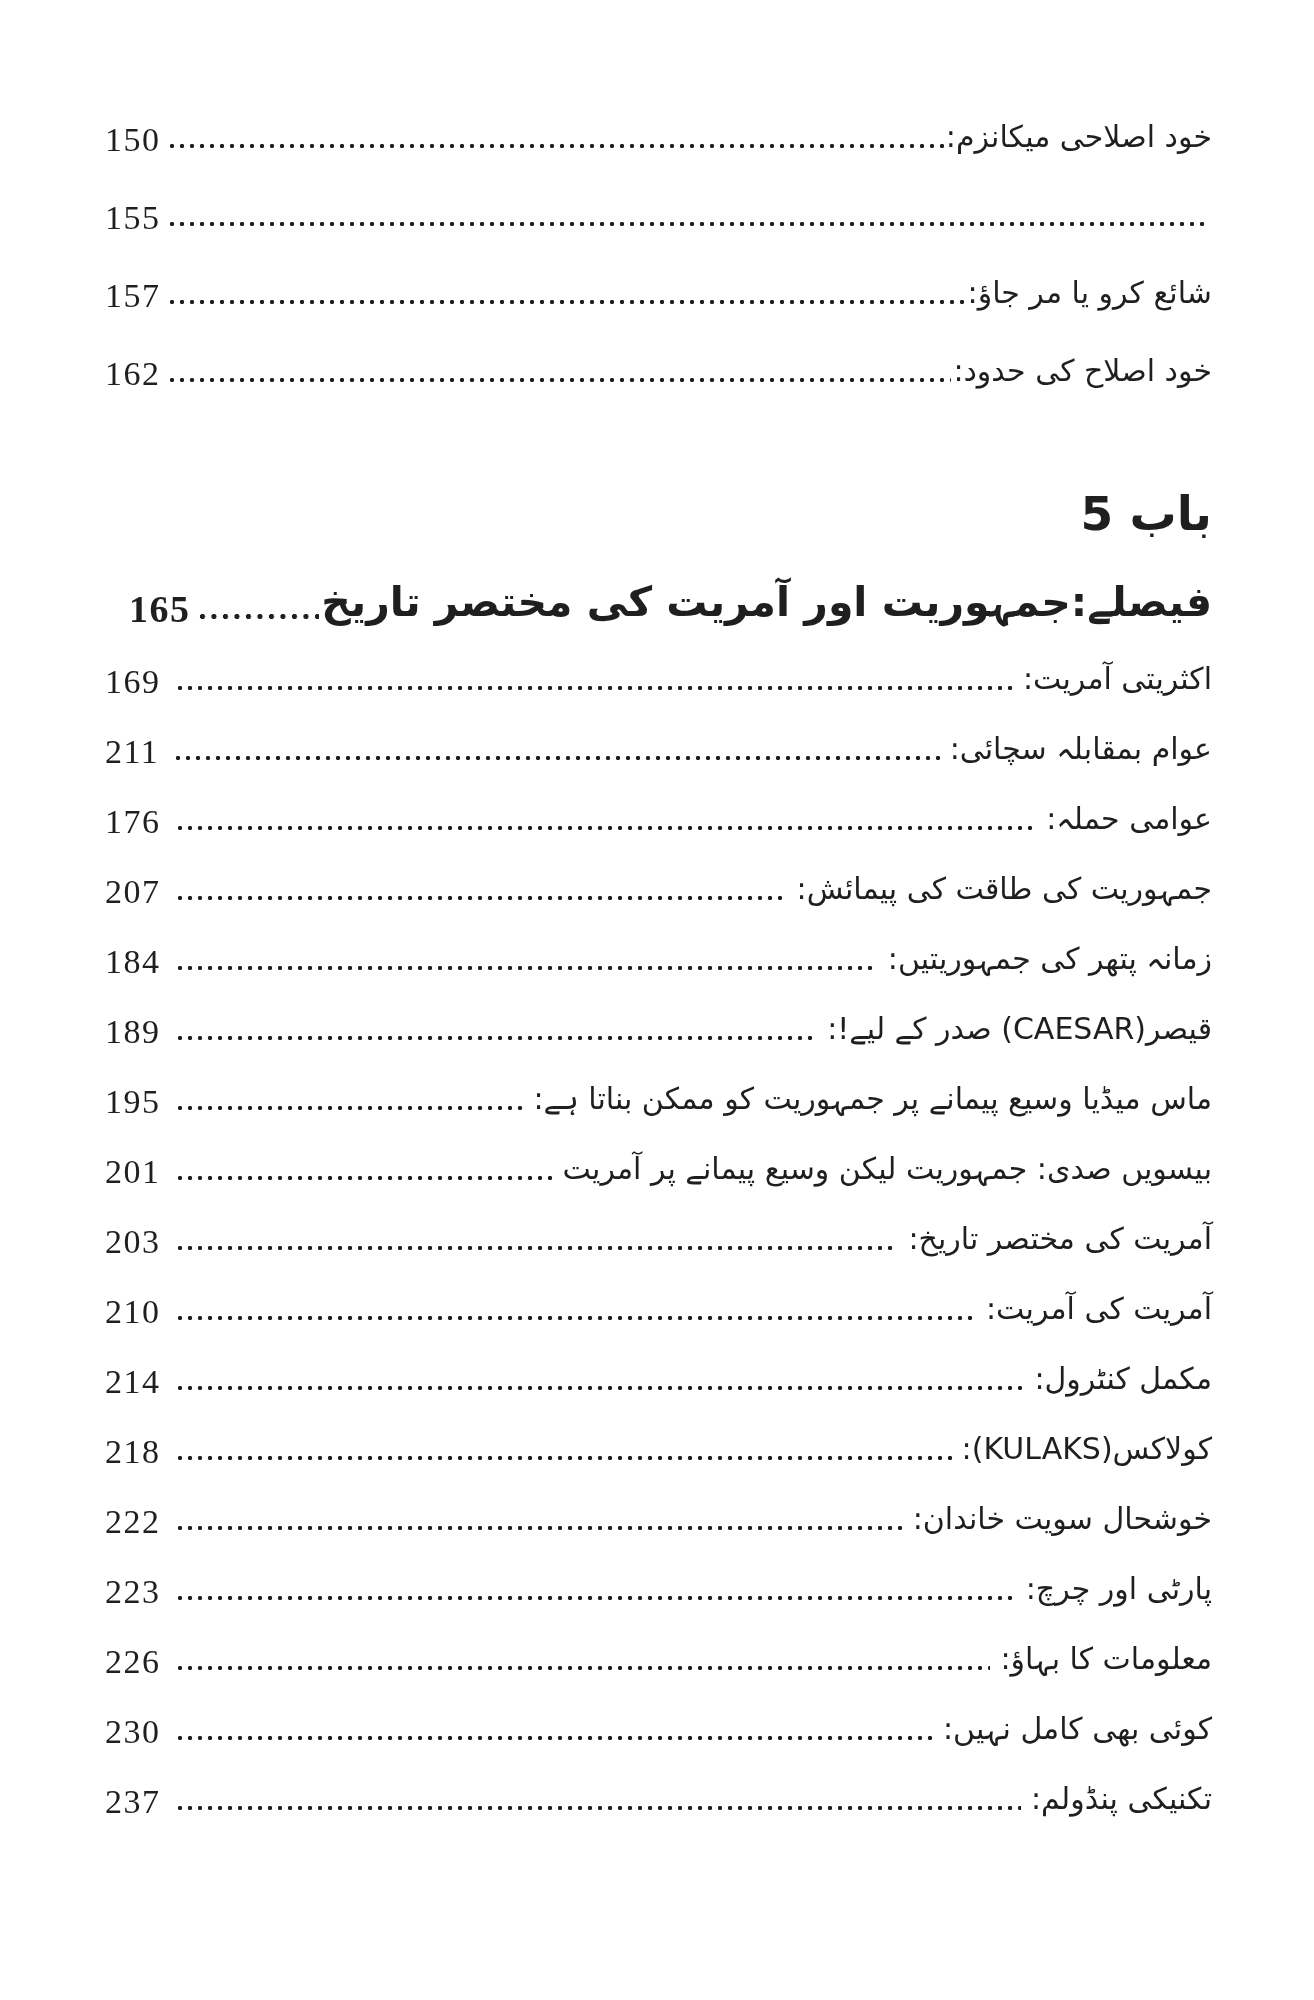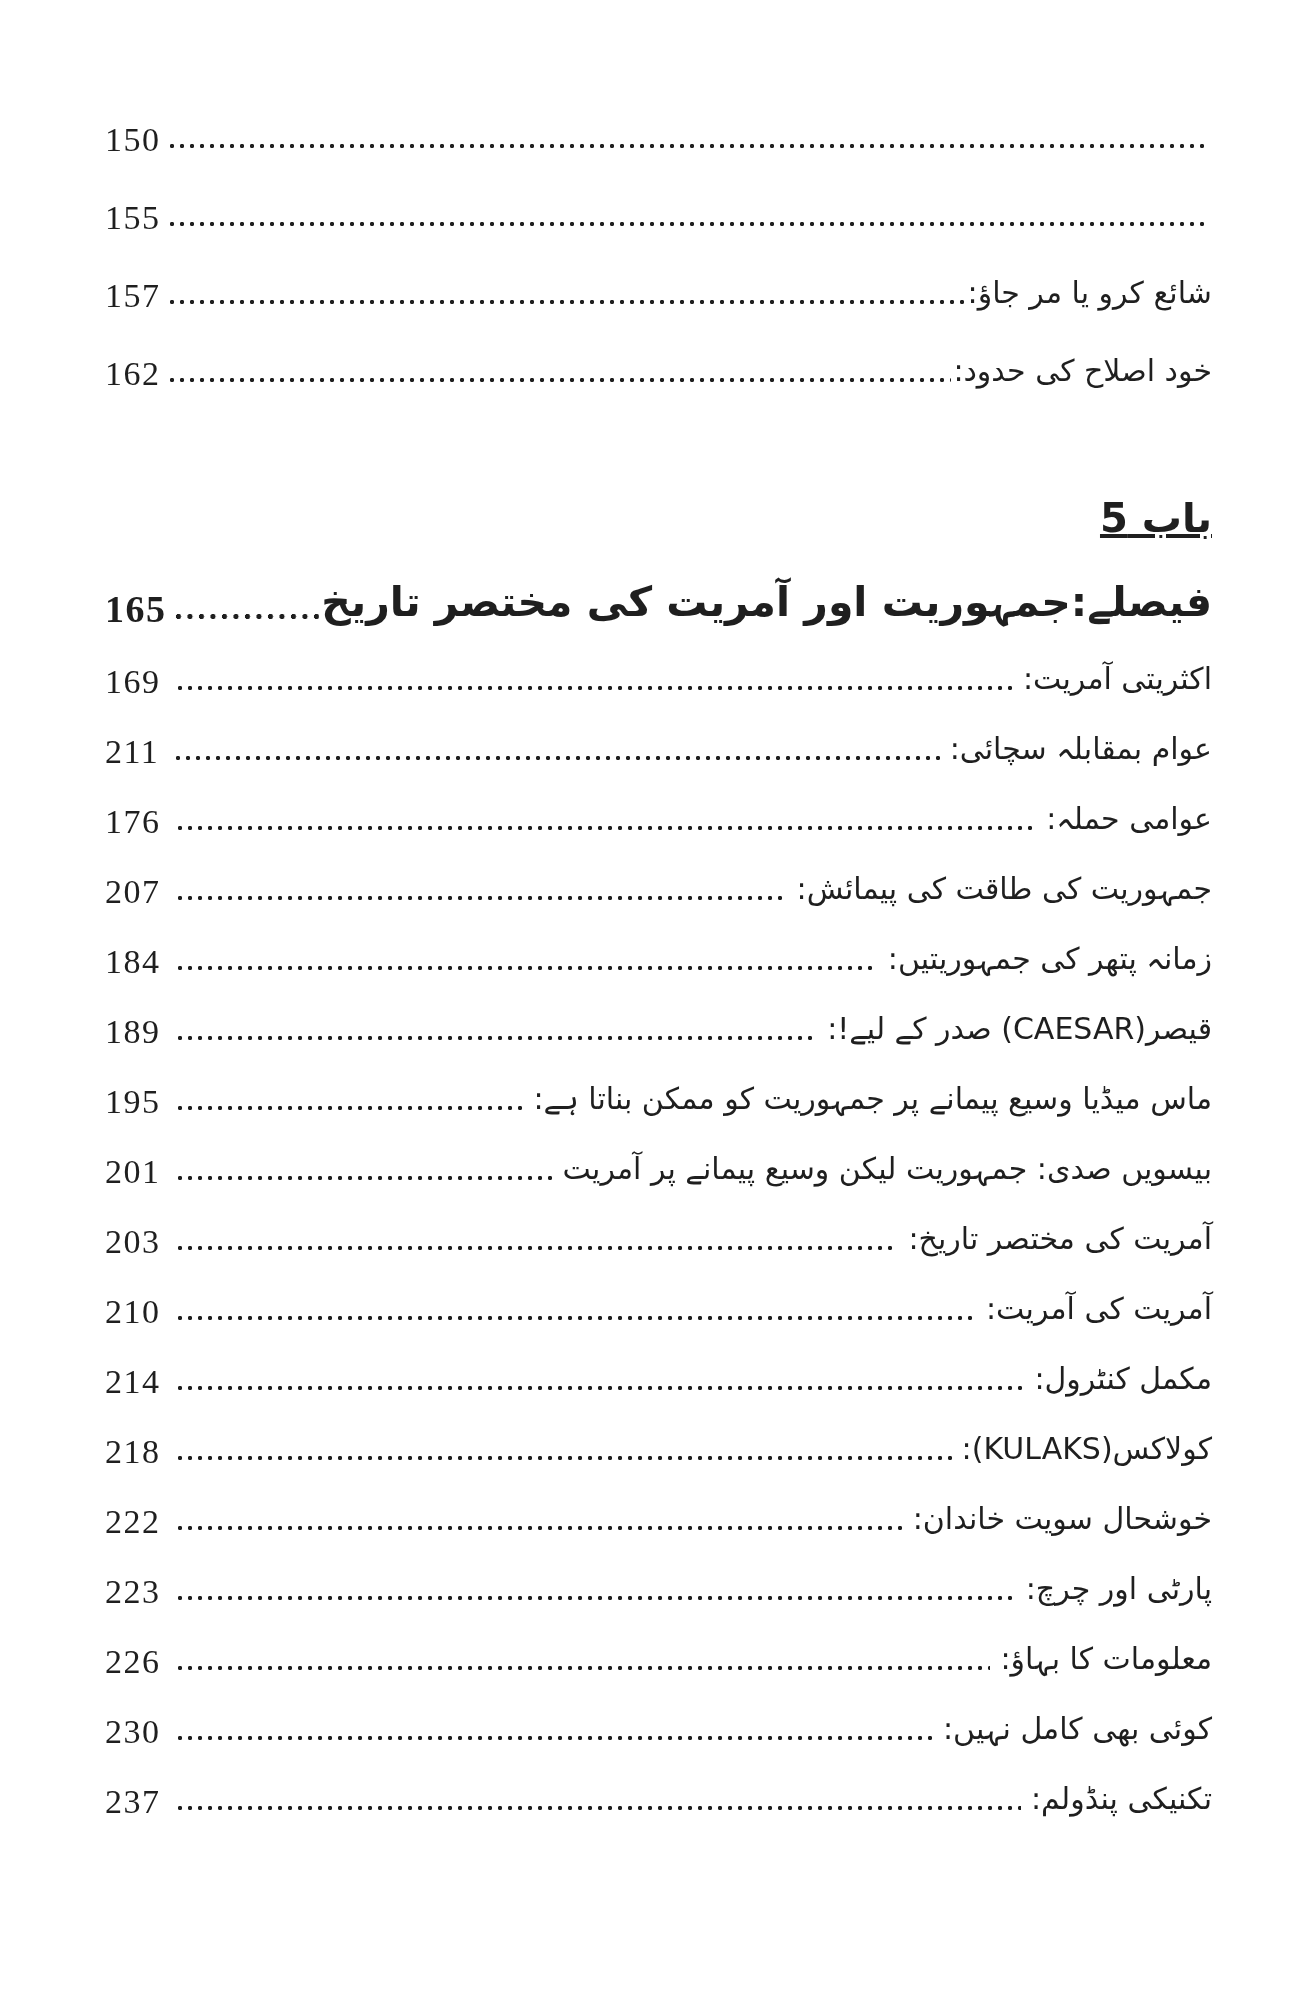--- a/index.html
+++ b/index.html
@@ -52,30 +52,29 @@
     line-height:1.45;
     white-space:nowrap;
     flex:0 1 auto;
     text-align:right;
   }
   
   .chapter-label{
     direction:rtl;
     text-align:right;
     font-weight:bold;
-    font-size:40px;
+    font-size:47px;
     line-height:1.1;
     margin-top:78px;
     height:70px;
     display:flex;
     align-items:flex-end;
     justify-content:flex-start;
-    text-decoration:underline;
-  }
-  .chapter-title-row{height:90px;}
+  }
+  .chapter-title-row{height:90px;margin-left:24px;}
   .chapter-title-row .pg{
     font-weight:bold;
     font-size:38px;
   }
   .chapter-title-row .leader{
     height:7px;
     margin-bottom:10px;
     background-image:radial-gradient(circle at 3.5px 3.5px,var(--ink) 2.4px,transparent 2.9px);
     background-size:11.5px 7px;
   }
@@ -87,20 +86,21 @@
 </style>
 </head>
 <body>
 
 <div class="page">
 
   <div class="entries-top">
   <div class="toc-row">
     <span class="pg">150</span>
     <span class="leader"></span>
+    <span class="title">خود اصلاحی میکانزم:</span>
   </div>
 
   <div class="toc-row">
     <span class="pg">155</span>
     <span class="leader"></span>
   </div>
 
   <div class="toc-row">
     <span class="pg">157</span>
     <span class="leader"></span>

